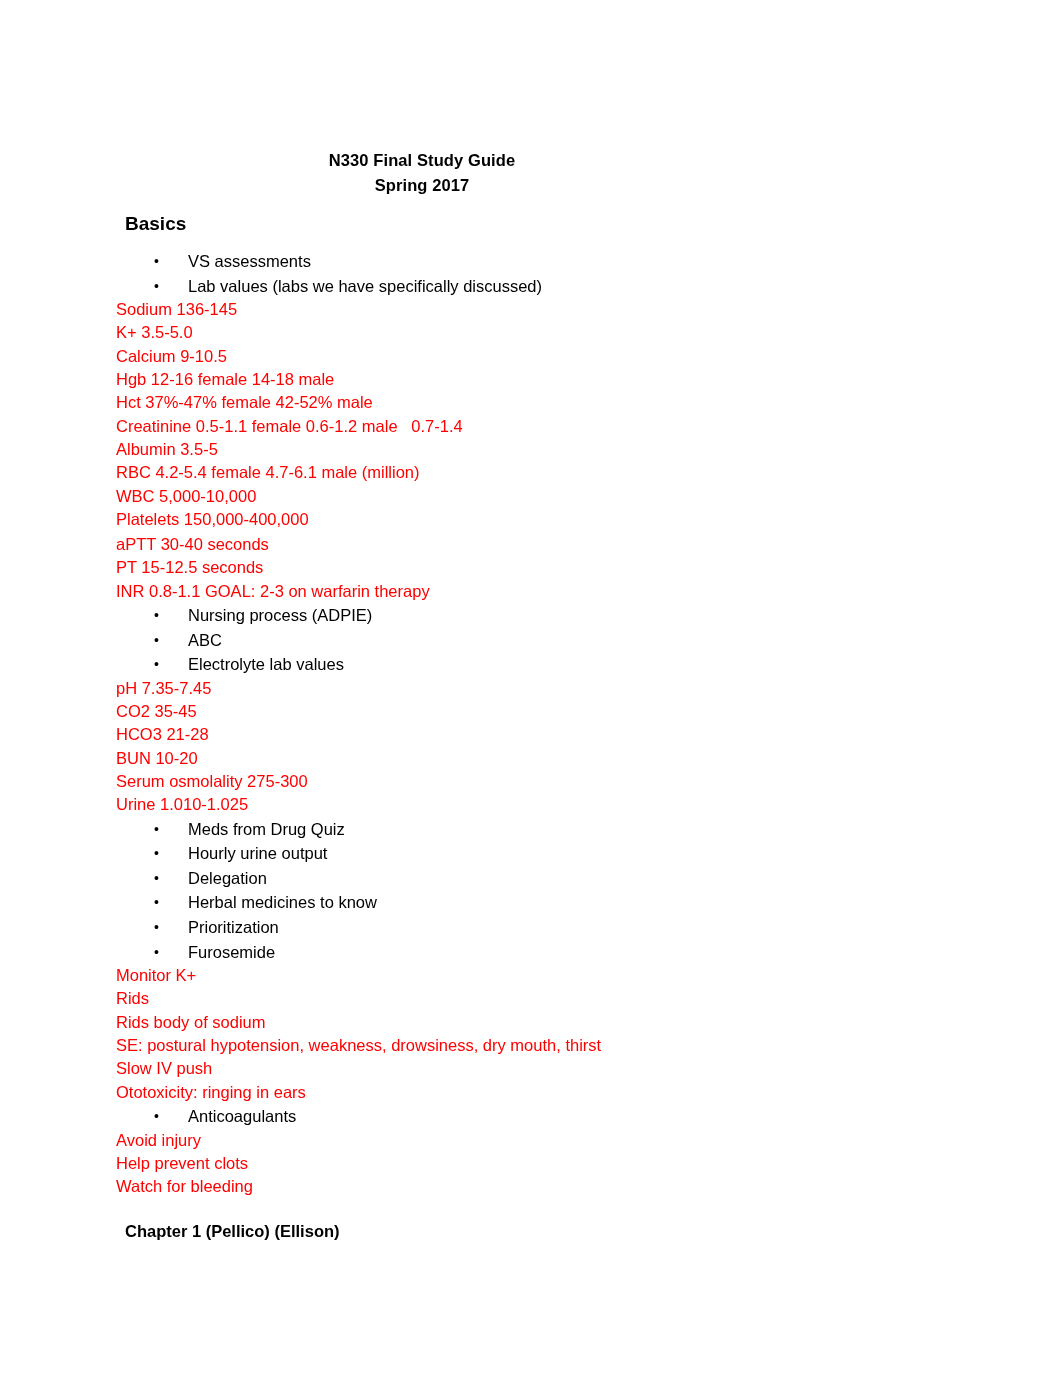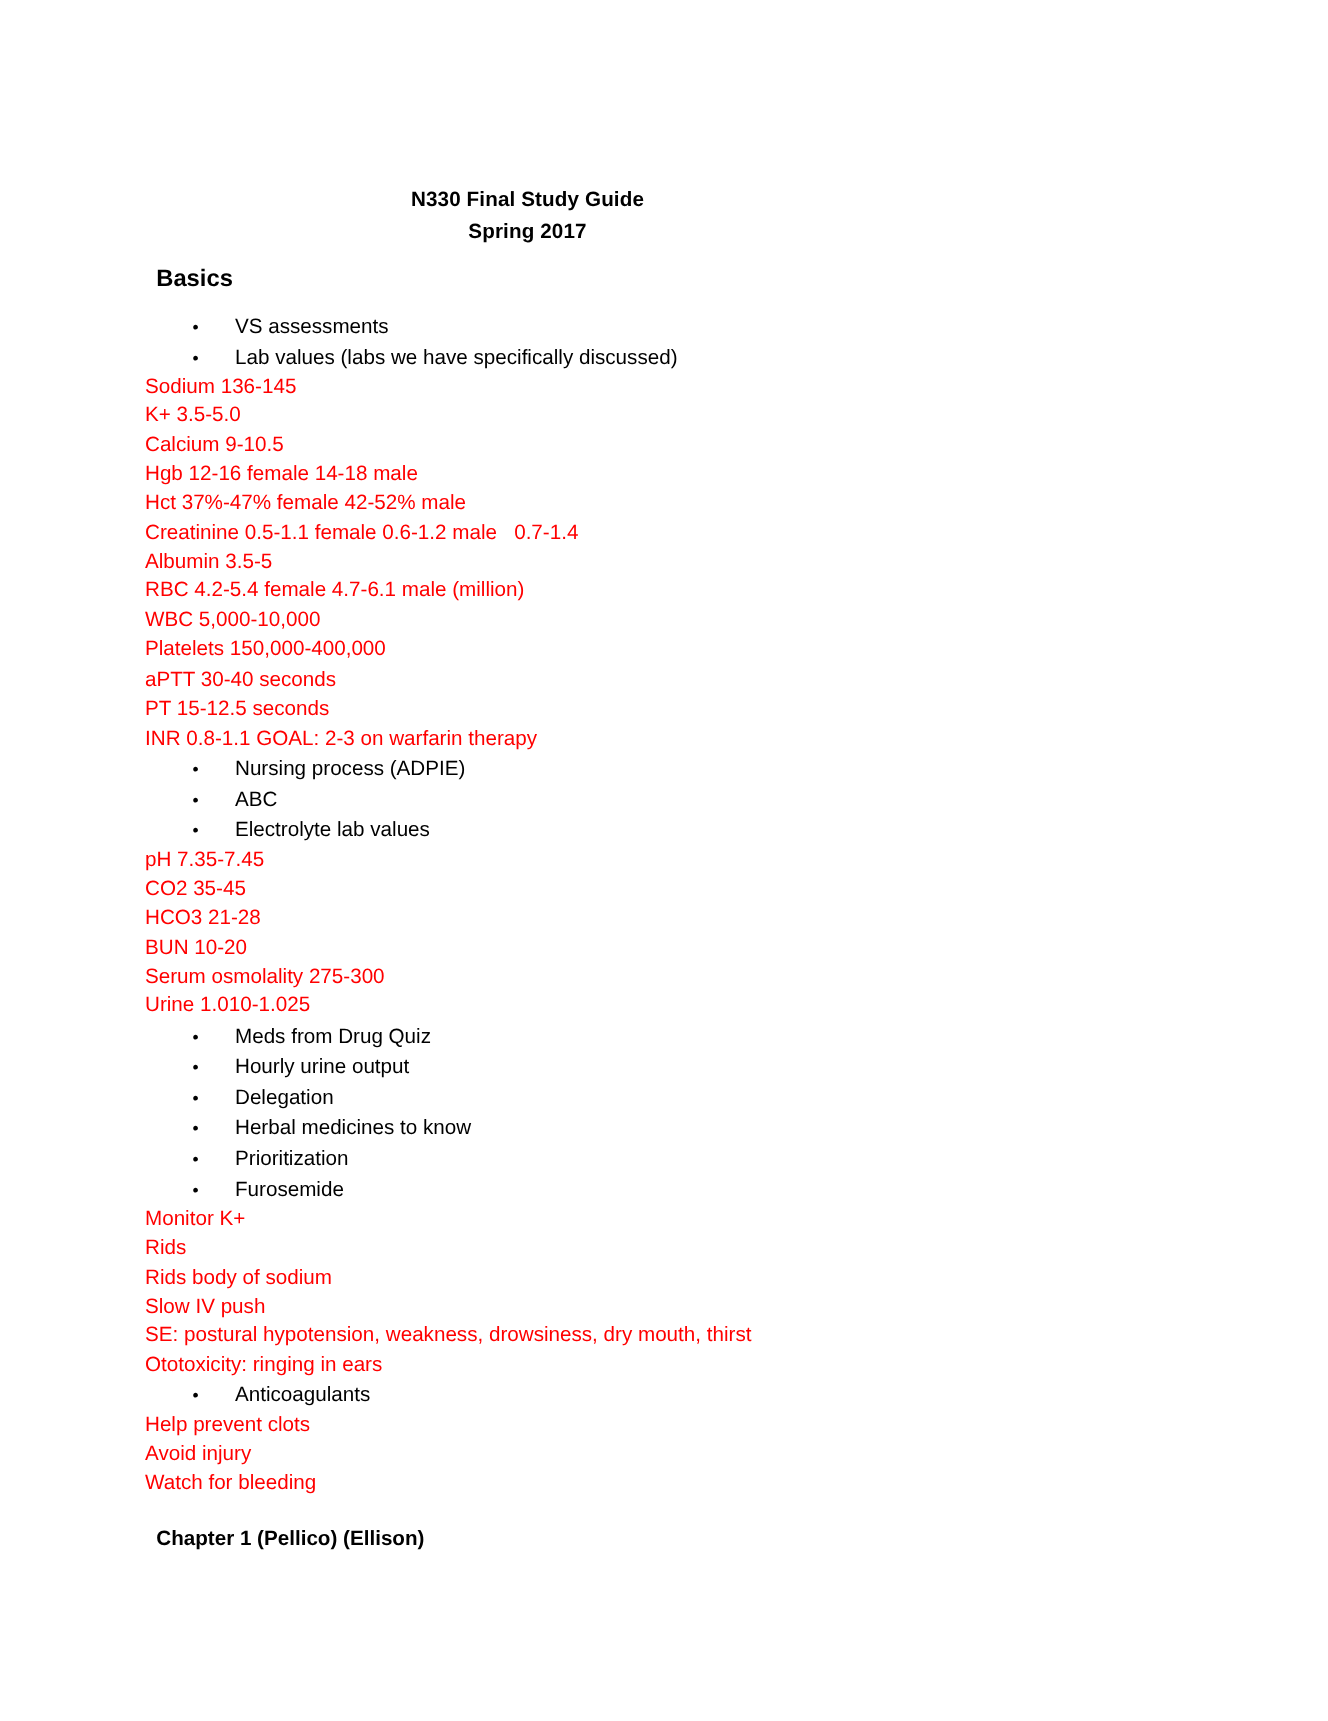--- a/index.html
+++ b/index.html
@@ -124,25 +124,25 @@
         <div class="sub-line">Urine 1.010-1.025</div>
         <div class="bullet-row"><span class="bullet-glyph">•</span><span>Meds from Drug Quiz</span></div>
         <div class="bullet-row"><span class="bullet-glyph">•</span><span>Hourly urine output</span></div>
         <div class="bullet-row"><span class="bullet-glyph">•</span><span>Delegation</span></div>
         <div class="bullet-row"><span class="bullet-glyph">•</span><span>Herbal medicines to know</span></div>
         <div class="bullet-row"><span class="bullet-glyph">•</span><span>Prioritization</span></div>
         <div class="bullet-row"><span class="bullet-glyph">•</span><span>Furosemide</span></div>
         <div class="sub-line">Monitor K+</div>
         <div class="sub-line">Rids</div>
         <div class="sub-line">Rids body of sodium</div>
+        <div class="sub-line">SE: postural hypotension, weakness, drowsiness, dry mouth, thirst</div>
         <div class="sub-line">Slow IV push</div>
-        <div class="sub-line">SE: postural hypotension, weakness, drowsiness, dry mouth, thirst</div>
         <div class="sub-line">Ototoxicity: ringing in ears</div>
         <div class="bullet-row"><span class="bullet-glyph">•</span><span>Anticoagulants</span></div>
+        <div class="sub-line">Avoid injury</div>
         <div class="sub-line">Help prevent clots</div>
-        <div class="sub-line">Avoid injury</div>
         <div class="sub-line">Watch for bleeding</div>
       </div>
 
     <div class="chapter-heading">Chapter 1 (Pellico) (Ellison)</div>
 
   </div>
 </div>
 
 </body></html>

